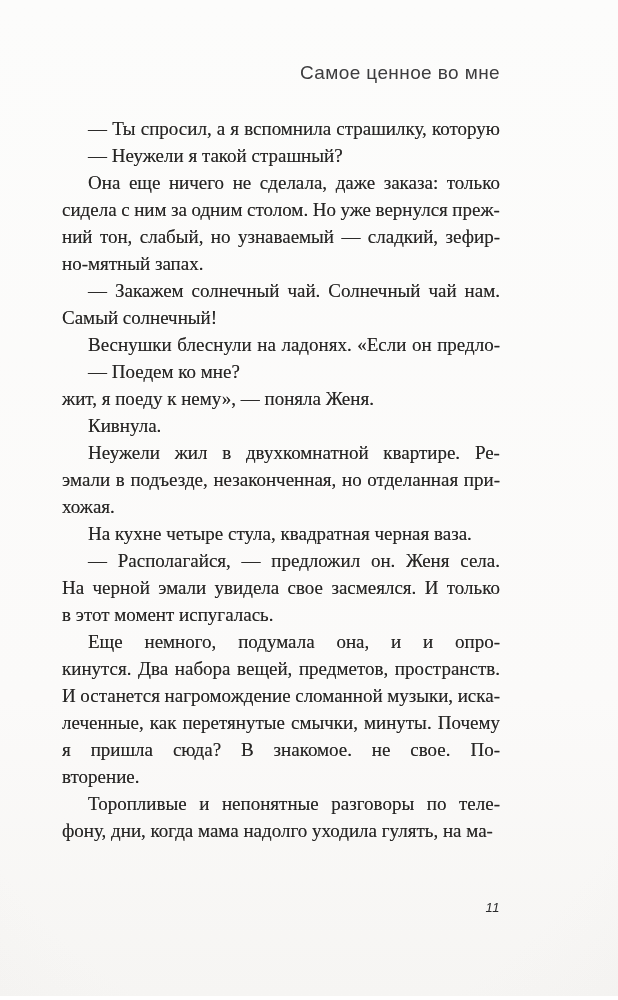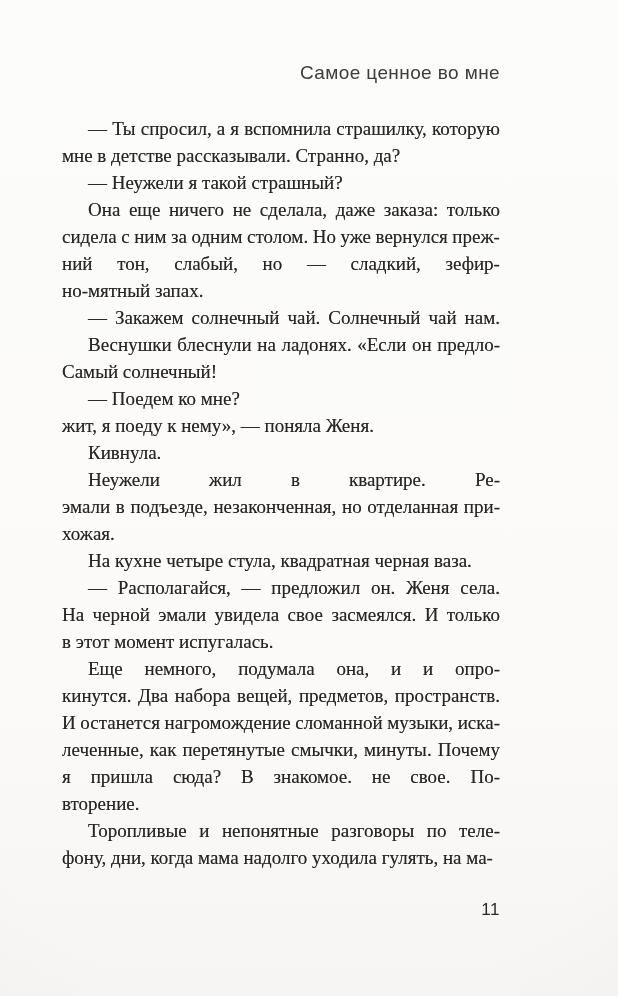--- a/index.html
+++ b/index.html
@@ -52,43 +52,43 @@
   .line span {
     white-space: pre;
   }
   .page-number {
     position: absolute;
     top: 900px;
     left: 62px;
     width: 438px;
     text-align: right;
     font-family: "Liberation Sans", sans-serif;
-    font-size: 17px;
+    font-size: 13px;
     color: #2a2a2b;
     letter-spacing: 0.5px;
+    font-style: italic;
   }
 </style>
 </head>
 <body>
 
 <div class="page">
   <div class="running-header">Самое ценное во мне</div>
 
   <div class="body-text">
       <div class="line indent just">
         <span>—</span>
         <span>Ты</span>
         <span>спросил,</span>
         <span>а</span>
         <span>я</span>
         <span>вспомнила</span>
         <span>страшилку,</span>
         <span>которую</span>
       </div>
-      <div class="line">мне в детстве рассказывали. Странно, да?</div>
       <div class="line indent">— Неужели я такой страшный?</div>
       <div class="line indent just">
         <span>Она</span>
         <span>еще</span>
         <span>ничего</span>
         <span>не</span>
         <span>сделала,</span>
         <span>даже</span>
         <span>заказа:</span>
         <span>только</span>
@@ -103,51 +103,53 @@
         <span>Но</span>
         <span>уже</span>
         <span>вернулся</span>
         <span>преж-</span>
       </div>
       <div class="line just">
         <span>ний</span>
         <span>тон,</span>
         <span>слабый,</span>
         <span>но</span>
+        <span>узнаваемый</span>
         <span>—</span>
         <span>сладкий,</span>
         <span>зефир-</span>
       </div>
       <div class="line">но-мятный запах.</div>
       <div class="line indent just">
         <span>—</span>
         <span>Закажем</span>
         <span>солнечный</span>
         <span>чай.</span>
         <span>Солнечный</span>
         <span>чай</span>
         <span>нам.</span>
       </div>
+      <div class="line">Самый солнечный!</div>
       <div class="line indent just">
         <span>Веснушки</span>
         <span>блеснули</span>
         <span>на</span>
         <span>ладонях.</span>
         <span>«Если</span>
         <span>он</span>
         <span>предло-</span>
       </div>
-      <div class="line">Самый солнечный!</div>
       <div class="line indent">— Поедем ко мне?</div>
       <div class="line">жит, я поеду к нему», — поняла Женя.</div>
       <div class="line indent">Кивнула.</div>
       <div class="line indent just">
         <span>Неужели</span>
         <span>жил</span>
         <span>в</span>
+        <span>двухкомнатной</span>
         <span>квартире.</span>
         <span>Ре-</span>
       </div>
       <div class="line just">
         <span>эмали</span>
         <span>в</span>
         <span>подъезде,</span>
         <span>незаконченная,</span>
         <span>но</span>
         <span>отделанная</span>

